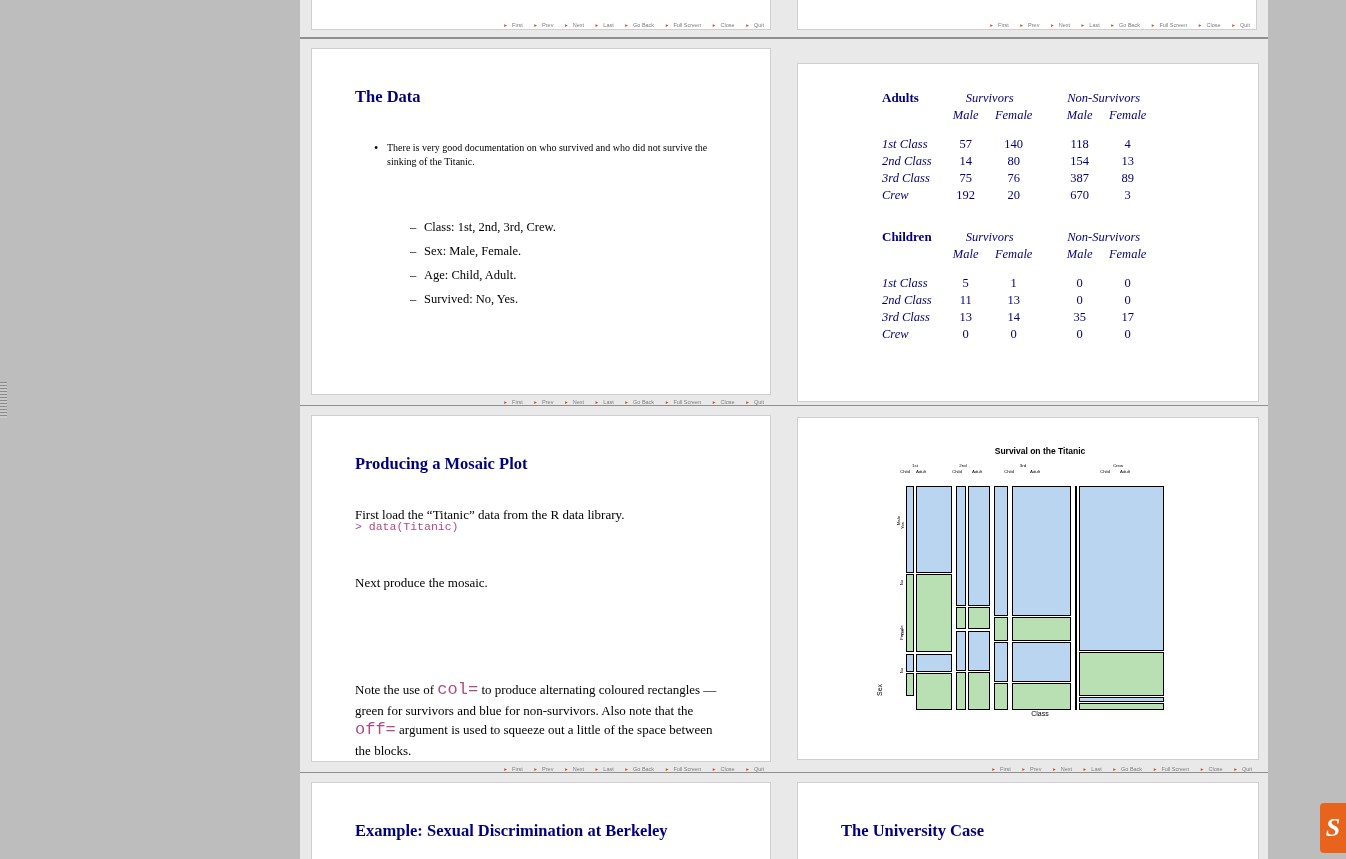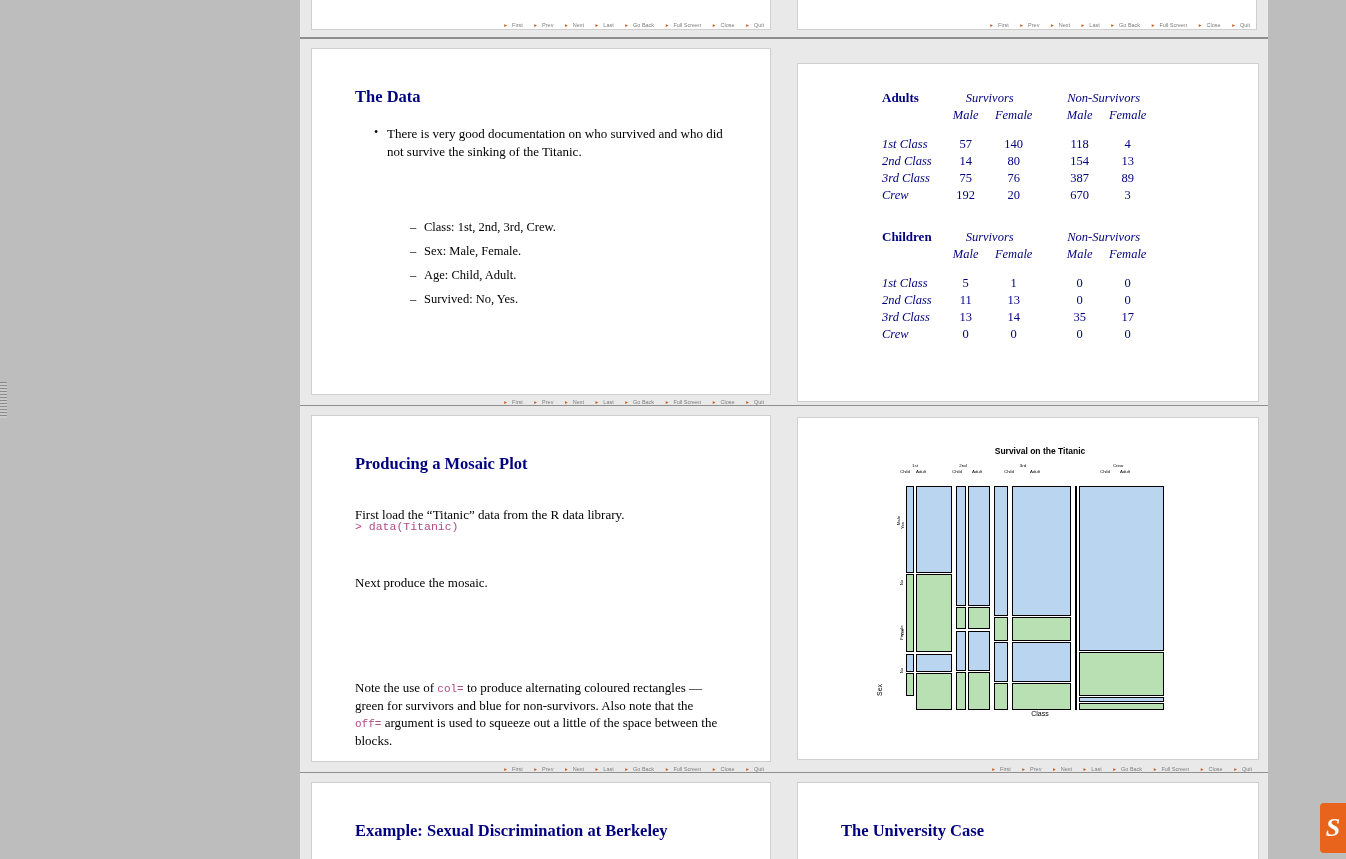--- a/index.html
+++ b/index.html
@@ -107,22 +107,23 @@
     margin-top: 18px;
   }
   ul.bullets {
     margin: 10px 0 0 0;
     padding-left: 20px;
     list-style: none;
   }
   ul.bullets > li {
     position: relative;
     margin-bottom: 13px;
-    font-size: 13px;
+    font-size: 10px;
     line-height: 1.38;
+    margin-top: 16px;
   }
   ul.bullets > li:before {
     content: "\2022";
     position: absolute;
     left: -13px;
     top: -1px;
     font-size: 12px;
   }
   ul.dashes {
     margin: 8px 0 0 0;
@@ -143,21 +144,21 @@
 
   .code {
     font-family: "Liberation Mono", monospace;
     font-size: 11.5px;
     color: #b04a86;
     white-space: pre;
     line-height: 1.55;
   }
   code.inl {
     font-family: "Liberation Mono", monospace;
-    font-size: 11px;
+    font-size: 17px;
     color: #b04a86;
   }
 
   
   .dtable {
     font-family: "Liberation Serif", serif;
     color: #00007f;
     font-size: 12.5px;
     border-collapse: collapse;
   }

